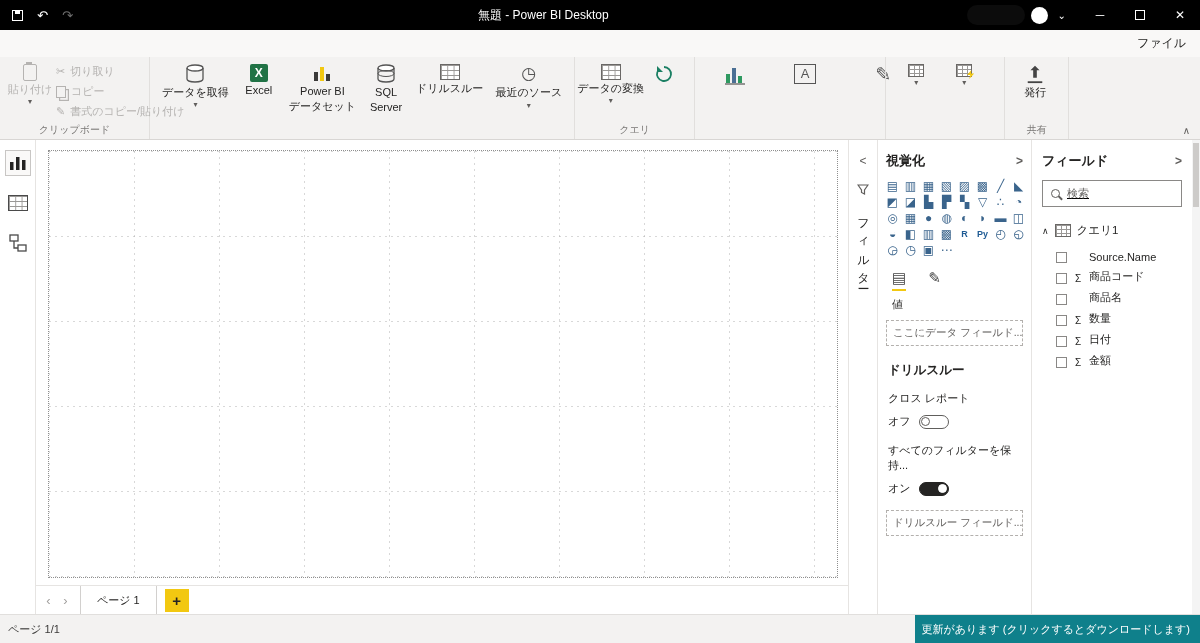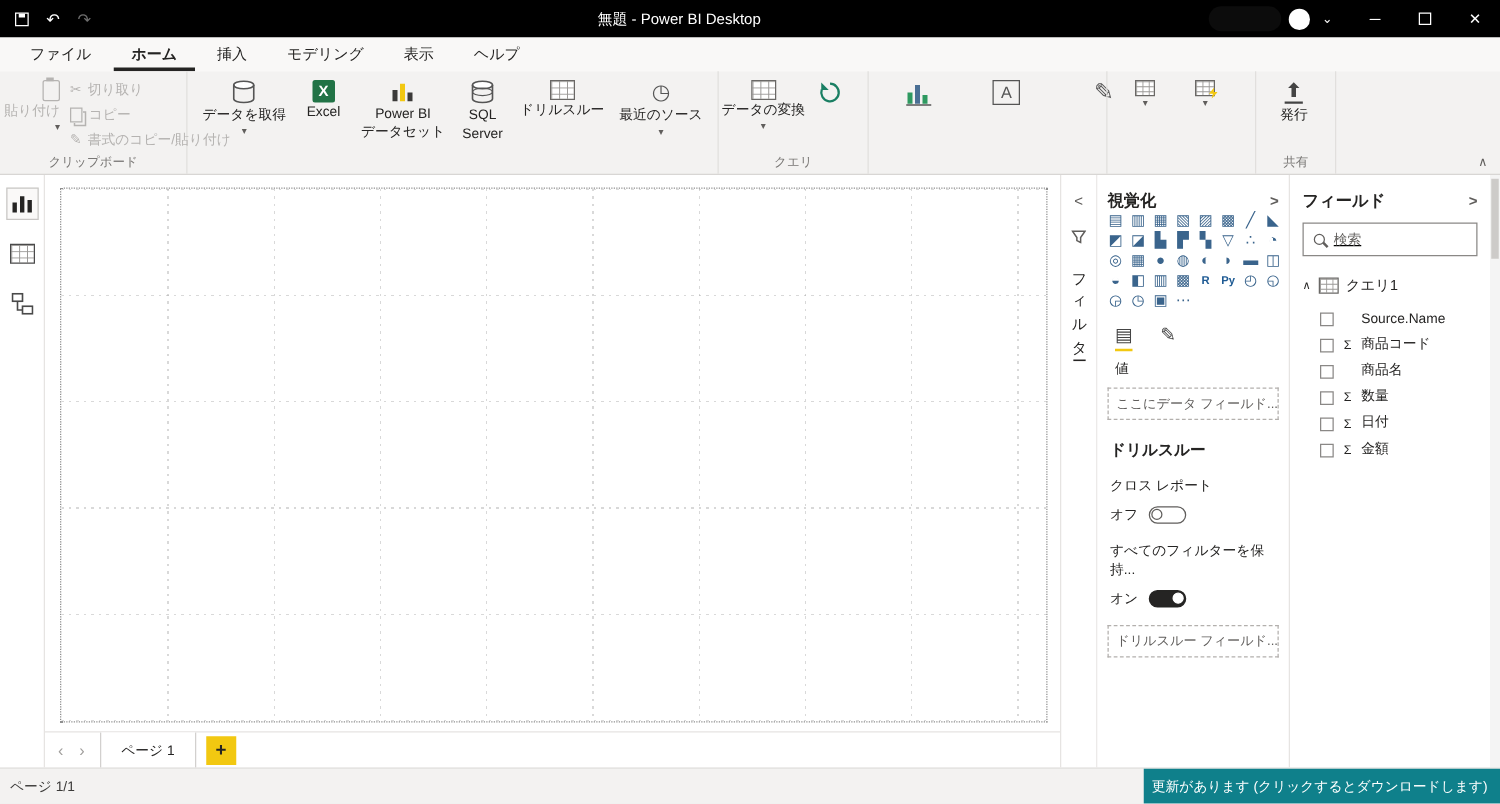--- a/index.html
+++ b/index.html
@@ -16,31 +16,31 @@
   .save-ic::after{content:"";position:absolute;left:2px;top:0;width:5px;height:3px;background:#fff;}
   .tb-title{flex:1;text-align:center;font-size:12px;color:#fff;}
   .tb-right{display:flex;align-items:center;gap:0;height:100%;}
   .redact-pill{width:58px;height:20px;background:#0c0c0c;border-radius:10px;margin-right:6px;}
   .avatar{width:17px;height:17px;border-radius:50%;background:#fff;margin-right:10px;}
   .tb-chev{font-size:10px;color:#fff;margin-right:14px;}
   .winbtn{width:40px;height:30px;display:flex;align-items:center;justify-content:center;font-size:12px;color:#fff;}
   .maxi{width:10px;height:10px;border:1px solid #fff;display:inline-block;}
 
   
-  .menubar{position:absolute;left:0;top:30px;width:1200px;height:27px;background:#f9f8f7;display:flex;padding-left:10px;gap:4px;}
+  .menubar{position:absolute;left:0;top:30px;width:1200px;height:27px;background:#f9f8f7;display:flex;align-items:flex-end;padding-left:10px;gap:4px;flex-direction:column;}
   .menu-tab{font-size:12px;color:#252423;padding:5px 14px 6px;cursor:default;}
   .menu-tab.active{font-weight:bold;border-bottom:3px solid #252423;padding-bottom:3px;}
 
   
   .ribbon{position:absolute;left:0;top:57px;width:1200px;height:83px;background:#f3f2f1;border-bottom:1px solid #d8d6d4;display:flex;align-items:stretch;}
   .rgroup{position:relative;padding:5px 8px 16px;border-right:1px solid #e1dfdd;display:flex;align-items:flex-start;gap:4px;}
   .glabel{position:absolute;bottom:2px;left:0;right:0;text-align:center;font-size:10px;color:#797775;white-space:nowrap;}
   .bigbtn{display:flex;flex-direction:column;align-items:center;justify-content:flex-start;gap:2px;min-width:44px;padding:2px 4px;font-size:11px;color:#252423;text-align:center;line-height:1.2;cursor:default;}
   .bigbtn .lbl{white-space:nowrap;}
-  .bigbtn.dis{color:#b5b3b1;align-items:flex-end;}
+  .bigbtn.dis{color:#b5b3b1;}
   .caret{font-size:8px;color:#605e5c;line-height:1;}
   .smallcol{display:flex;flex-direction:column;justify-content:flex-start;gap:1px;}
   .smallbtn{display:flex;align-items:center;gap:5px;font-size:11px;color:#b5b3b1;height:19px;white-space:nowrap;}
   .ic{display:inline-flex;align-items:center;justify-content:center;}
   .grid-ic{width:20px;height:16px;border:1px solid #6a6866;background-image:linear-gradient(#9a9896 1px,transparent 1px),linear-gradient(90deg,#9a9896 1px,transparent 1px);background-size:6.3px 5px;background-color:#fff;}
   .grid-ic.sm{width:16px;height:13px;background-size:5px 4px;}
   .clip-ic{width:14px;height:17px;border:1.5px solid #b5b3b1;border-radius:2px;position:relative;}
   .clip-ic::before{content:"";position:absolute;left:2px;top:-3px;width:6px;height:3px;background:#b5b3b1;}
   .copy-ic{width:10px;height:12px;border:1.2px solid #b5b3b1;box-shadow:3px 3px 0 -1.2px #f3f2f1,3px 3px 0 0 #b5b3b1;}
   .excel-ic{width:18px;height:18px;background:#217346;color:#fff;font-size:12px;font-weight:bold;display:flex;align-items:center;justify-content:center;border-radius:2px;}
@@ -64,21 +64,21 @@
   .nav-arrow{width:17px;height:22px;display:flex;align-items:center;justify-content:center;color:#a19f9d;font-size:13px;}
   .page-tab{height:29px;display:flex;align-items:center;padding:0 16px;font-size:11px;color:#252423;background:#fff;border-left:1px solid #d2d0ce;border-right:1px solid #d2d0ce;margin-left:6px;}
   .add-page{width:24px;height:23px;background:var(--yellow,#F2C811);color:#252423;font-size:15px;font-weight:bold;display:flex;align-items:center;justify-content:center;margin-left:8px;}
 
   .filter-strip{position:absolute;left:848px;top:0;width:30px;height:474px;border-left:1px solid #e6e4e2;border-right:1px solid #e6e4e2;background:#fff;display:flex;flex-direction:column;align-items:center;padding-top:14px;gap:16px;}
   .collapse-ic{font-size:12px;color:#605e5c;}
   .vtext{writing-mode:vertical-rl;font-size:12px;color:#252423;letter-spacing:4px;}
 
   
   .viz-panel{position:absolute;left:878px;top:0;width:154px;height:474px;border-right:1px solid #e6e4e2;background:#fff;padding:12px 8px 0;}
-  .panel-head{display:flex;align-items:center;justify-content:space-between;font-size:13px;font-weight:bold;color:#252423;}
+  .panel-head{display:flex;align-items:center;justify-content:space-between;font-size:13px;font-weight:bold;color:#252423;margin-bottom:10px;}
   .viz-grid{display:flex;flex-wrap:wrap;width:146px;gap:3px 5px;}
   .viz-icon{width:13px;height:13px;font-size:12px;line-height:13px;text-align:center;color:#3a648c;cursor:default;}
   .viz-icon.txt{font-size:9px;font-weight:bold;color:#1f5b94;}
   .viz-tabs{display:flex;gap:22px;margin:12px 0 2px 6px;}
   .viz-tab{font-size:15px;color:#444;padding-bottom:2px;}
   .viz-tab.sel{border-bottom:2px solid var(--yellow,#F2C811);}
   .values-lbl{font-size:11px;color:#252423;margin:6px 0 8px 6px;}
   .dash-box{border:1px dashed #b3b0ad;padding:5px 6px;font-size:10.5px;color:#605e5c;white-space:nowrap;overflow:hidden;margin-bottom:4px;}
   .drill-title{font-size:12.5px;font-weight:bold;color:#252423;margin:16px 0 12px 2px;}
   .drill-lbl{font-size:11px;color:#252423;margin:0 0 8px 2px;}

